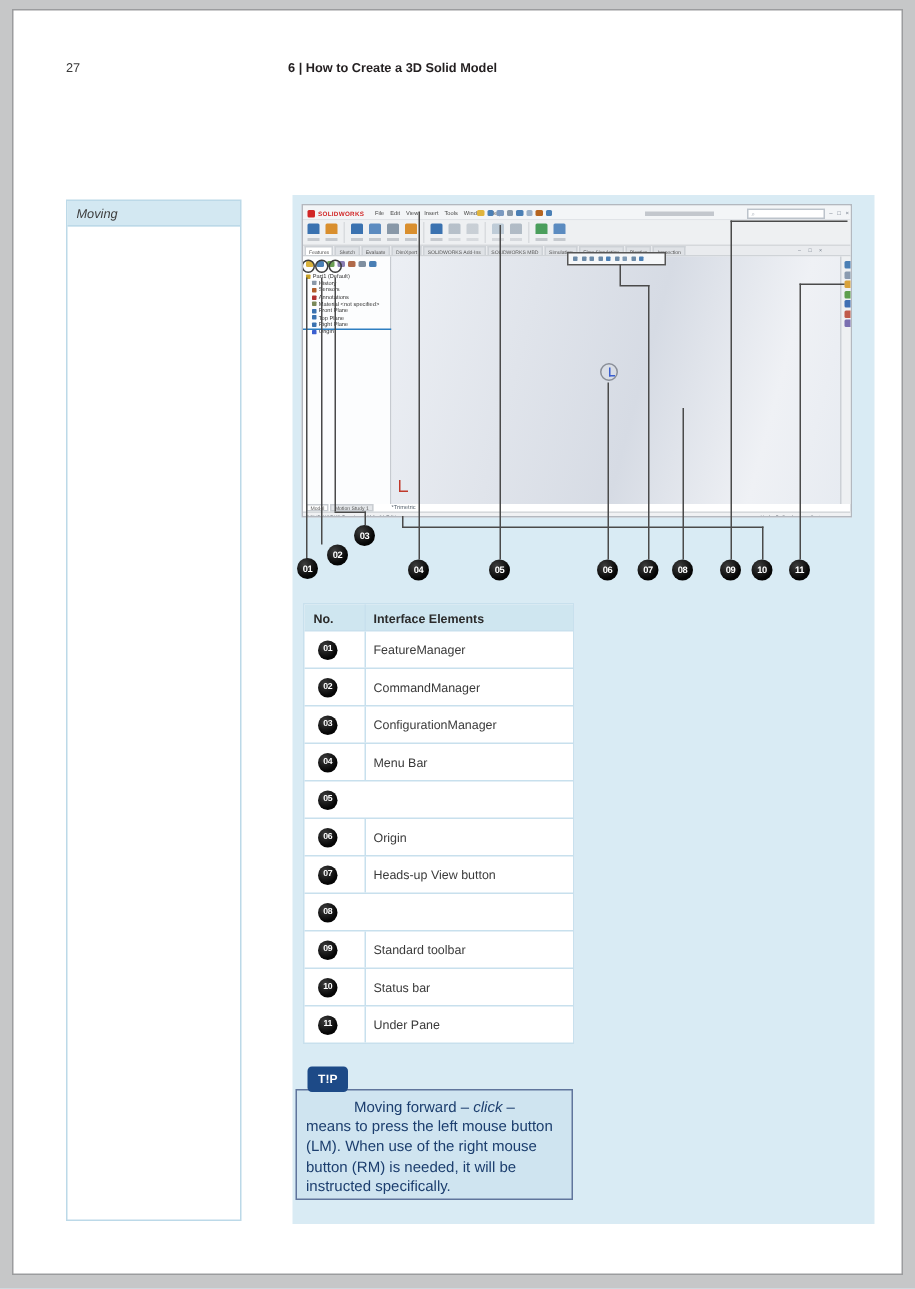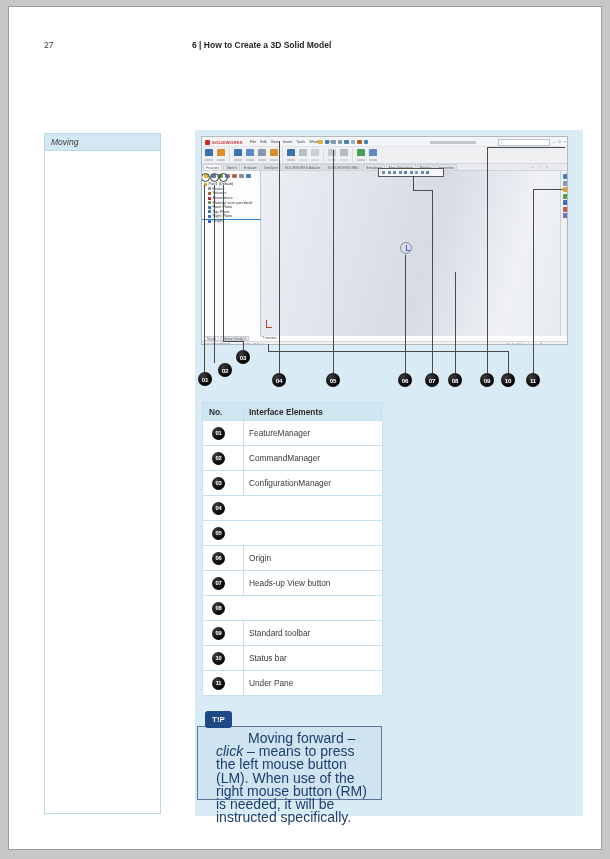--- a/index.html
+++ b/index.html
@@ -90,21 +90,21 @@
   .thead { height:17px; background:#cfe6f0; display:flex; align-items:center; font-size:8.3px; font-weight:bold; color:#2b2b2b; }
   .tc1 { width:40px; flex:0 0 40px; padding-left:6px; display:flex; align-items:center; height:100%; }
   .tc2 { flex:1; padding-left:5px; display:flex; align-items:center; height:100%; border-left:1px solid #c8e0ed; font-size:8.3px; color:#3a3a3a; }
   .thead .tc2 { font-size:8.3px; font-weight:bold; color:#2b2b2b; }
   .trow { height:25px; border-top:1px solid #c8e0ed; display:flex; }
   .numchip { width:13px; height:13px; border-radius:50%; background:radial-gradient(circle at 35% 30%, #3d3d3d, #050505 65%); color:#fff; font-size:5.8px; font-weight:bold; display:flex; align-items:center; justify-content:center; margin-left:3px; letter-spacing:-.2px; }
 
   
   .tipbadge { left:10px; top:581px; width:27px; height:17px; background:#1d4a87; border-radius:3px; color:#fff; font-weight:bold; font-size:8px; display:flex; align-items:center; justify-content:center; z-index:3; }
   .tipbox { left:2px; top:596px; width:185px; height:74px; background:#cfe4f0; border:1px solid #60759c; z-index:2; }
-  .tiptext { position:absolute; left:6px; right:5px; top:5px; font-size:14px; line-height:13.2px; color:#1c3e6e; text-indent:32px;margin-left:12px; }
+  .tiptext { position:absolute; left:6px; right:5px; top:5px; font-size:10px; line-height:13.2px; color:#1c3e6e; text-indent:32px; }
   .tiptext i { font-style:italic; }
 </style>
 </head>
 <body>
 
 <div class="page">
 
   <div class="abs pagenum">27</div>
   <div class="abs chapter">6 | How to Create a 3D Solid Model</div>
 
@@ -316,20 +316,21 @@
       <div class="trow">
           <div class="tc1">
             <span class="numchip">03</span>
           </div>
           <div class="tc2">ConfigurationManager</div>
         </div>
       <div class="trow">
           <div class="tc1">
             <span class="numchip">04</span>
           </div>
+          <div class="tc2">Menu Bar</div>
         </div>
       <div class="trow">
           <div class="tc1">
             <span class="numchip">05</span>
           </div>
         </div>
       <div class="trow">
           <div class="tc1">
             <span class="numchip">06</span>
           </div>

